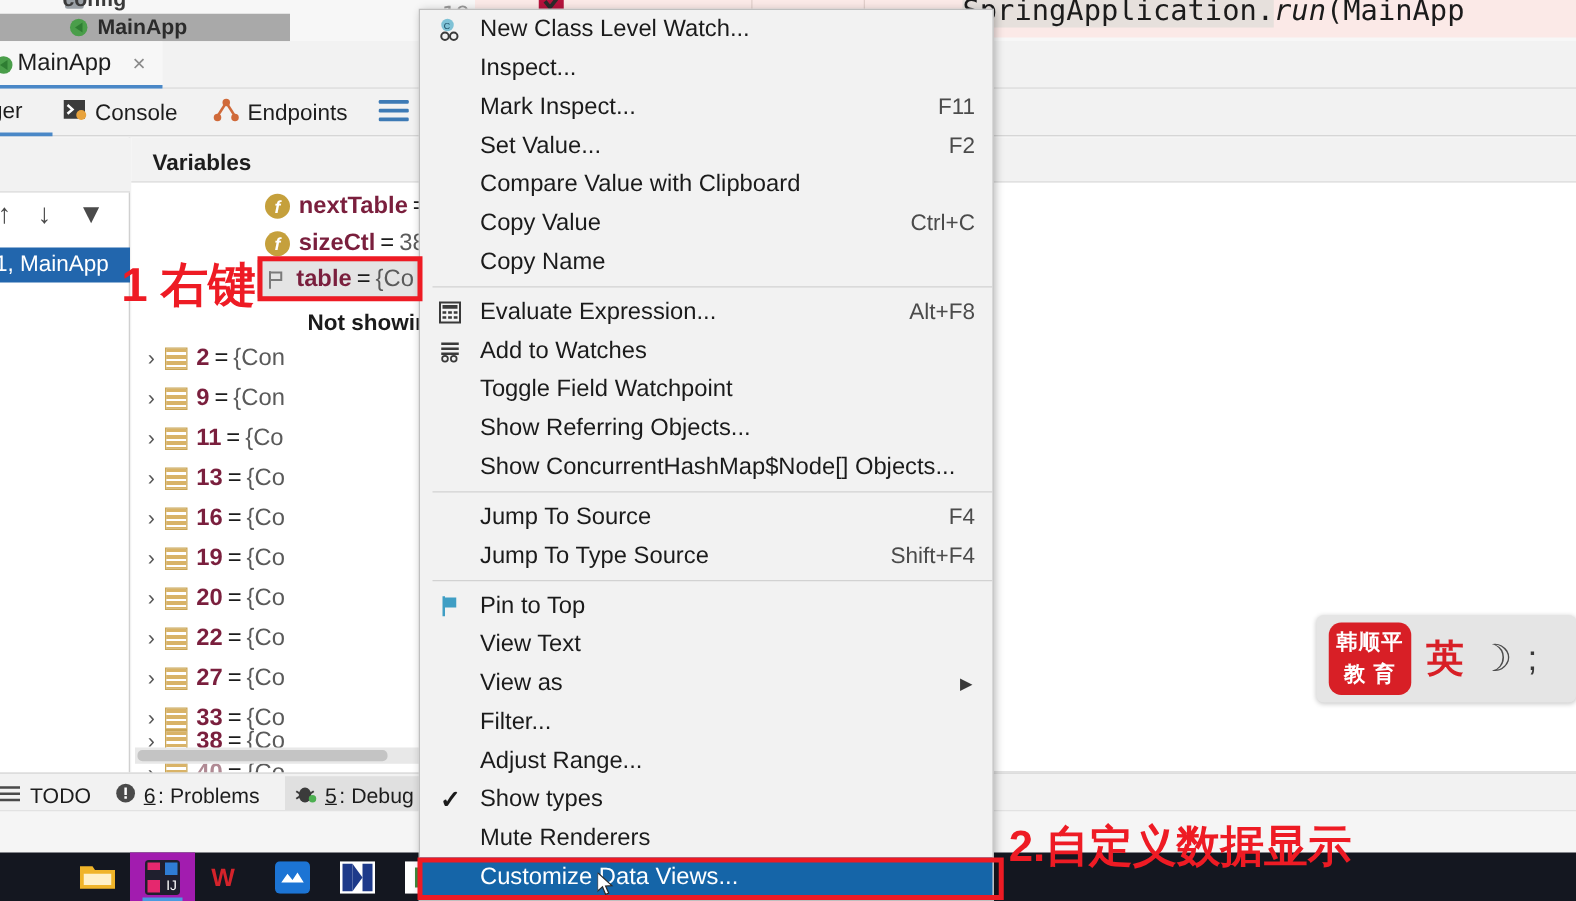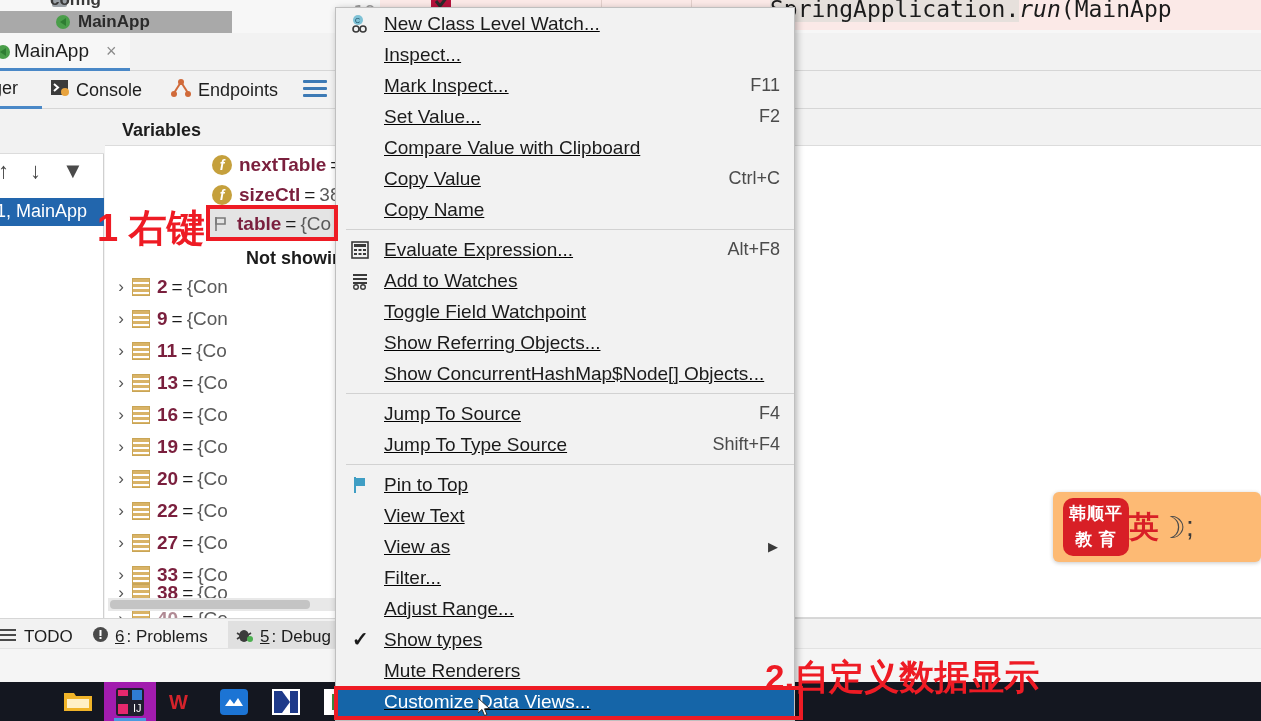--- a/index.html
+++ b/index.html
@@ -243,21 +243,20 @@
   .tb-underline {
     position: absolute; bottom: 0; left: 10px; width: 32px; height: 3px;
     background: #4a9ae0;
   }
 
   
   .ctxmenu {
     position: absolute; left: 335px; top: 7px; width: 460px; height: 714px;
     background: #f2f2f2; border: 1px solid #bfbfbf;
     box-shadow: 2px 2px 7px rgba(0,0,0,0.30);
-    text-decoration: underline;
   }
   .mi {
     position: relative; height: 31px; display: flex; align-items: center;
     padding-left: 48px; font-size: 19px; color: #1b1b1b; cursor: pointer;
     white-space: nowrap;
   }
   .mi.sel { background: #1565a8; color: #ffffff; }
   .mi .accel {
     position: absolute; right: 14px; font-size: 18px; color: #4b4b4b;
   }
@@ -277,28 +276,28 @@
   .ann-red-box {
     position: absolute; border: 4px solid #ee1b24; pointer-events: none;
   }
   .box-table { left: 206px; top: 205px; width: 132px; height: 36px; }
   .box-customize { left: 334px; top: 686px; width: 469px; height: 34px; }
   .ann-text {
     position: absolute; color: #ee1b24; font-weight: 700;
     white-space: nowrap; pointer-events: none;
   }
   .ann-1 { left: 97px; top: 203px; font-size: 38px; }
-  .ann-2 { left: 765px; top: 654px; font-size: 35px; }
+  .ann-2 { left: 807px; top: 654px; font-size: 35px; }
 
   
   .ime-bar {
     position: absolute; left: 1053px; top: 492px; width: 208px; height: 70px;
-    background: #fdba74; border-radius: 6px;
+    background: #e5e5e5; border-radius: 6px;
     box-shadow: 0 1px 4px rgba(0,0,0,0.22);
-    display: flex; align-items: center; padding-left: 10px;
+    display: flex; align-items: center; gap: 12px; padding-left: 10px;
   }
   .wm-logo {
     width: 66px; height: 58px; background: #d81f26; border-radius: 10px;
     color: #ffffff; font-size: 17px; font-weight: 700; line-height: 26px;
     text-align: center; padding-top: 3px; letter-spacing: 1px;
   }
   .ime-eng { font-size: 30px; color: #d81f26; font-weight: 700; }
   .ime-moon { font-size: 30px; color: #4b4b4b; }
   .ime-semi { font-size: 28px; color: #3a3a3a; }
 

